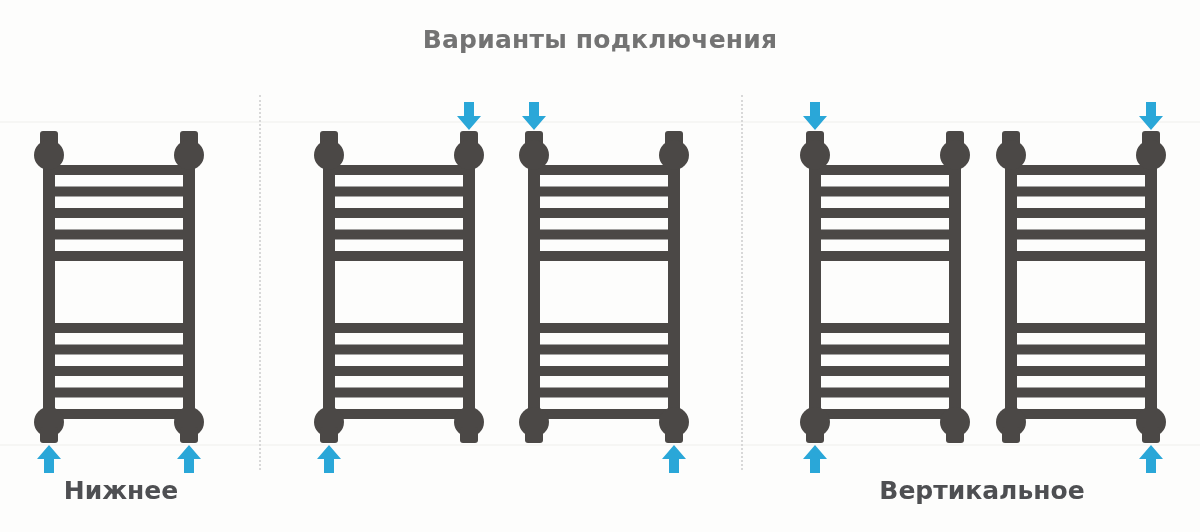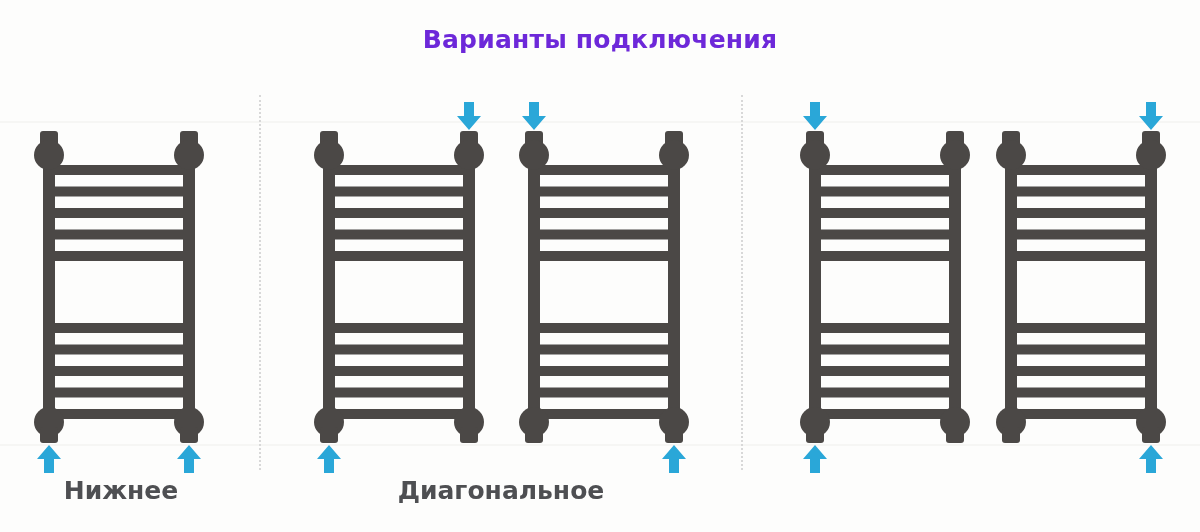--- a/index.html
+++ b/index.html
@@ -19,28 +19,28 @@
   .sep{position:absolute;top:95px;height:375px;width:0;border-left:2px dotted #d8d8d8}
   .radiator{position:absolute;top:95px;width:170px;height:385px}
   .glabel{
     position:absolute;top:476px;transform:translateX(-50%);
     font-size:25px;font-weight:600;color:#4e4f52;white-space:nowrap;
   }
 </style>
 </head>
 <body>
 
-<div class="page-title" style="color: #6d28d9;">Варианты подключения</div>
+<div class="page-title" style="color: #737373;">Варианты подключения</div>
 
 <div class="canvas">
   <div class="band b1"></div>
   <div class="band b2"></div>
 
   <div class="glabel" style="left: 121px; color: rgb(78, 79, 82);">Нижнее</div>
-  <div class="glabel" style="left: 501px; color: rgb(78, 79, 82);">Диагональное</div>
+  <div class="glabel" style="left: 982px; color: rgb(78, 79, 82);">Вертикальное</div>
 <div class="sep" style="left: 259px; border-left-color: rgb(216, 216, 216);"></div>
     <div class="sep" style="left: 741px; border-left-color: rgb(216, 216, 216);"></div>
     <svg viewBox="0 0 170 385" class="radiator" style="left: 34px;">
       <rect x="12" y="70" width="146" height="10" fill="#4b4846"></rect>
       <rect x="12" y="91.5" width="146" height="10" fill="#4b4846"></rect>
       <rect x="12" y="113" width="146" height="10" fill="#4b4846"></rect>
       <rect x="12" y="134.5" width="146" height="10" fill="#4b4846"></rect>
       <rect x="12" y="156" width="146" height="10" fill="#4b4846"></rect>
       <rect x="12" y="228" width="146" height="10" fill="#4b4846"></rect>
       <rect x="12" y="249.5" width="146" height="10" fill="#4b4846"></rect>

